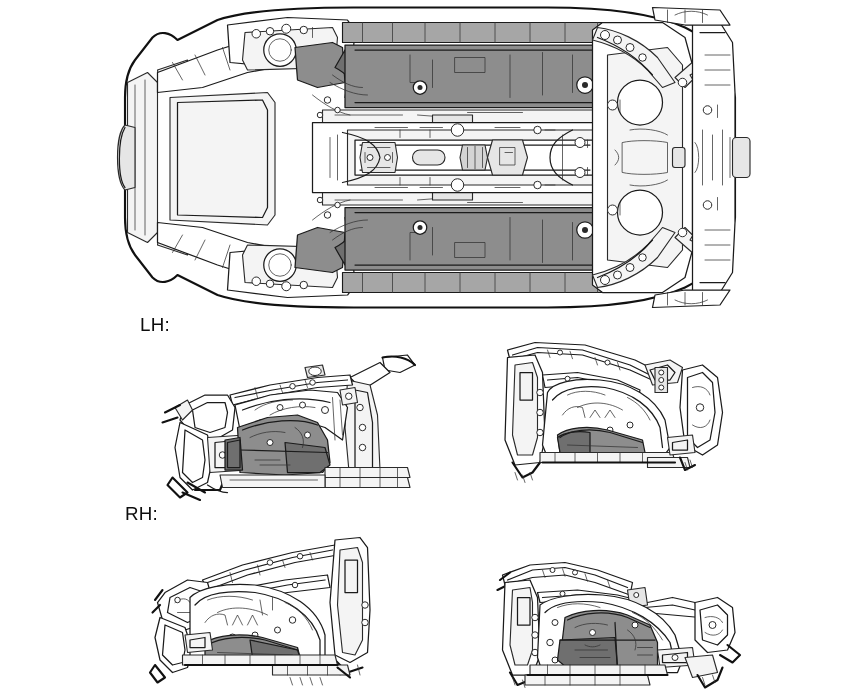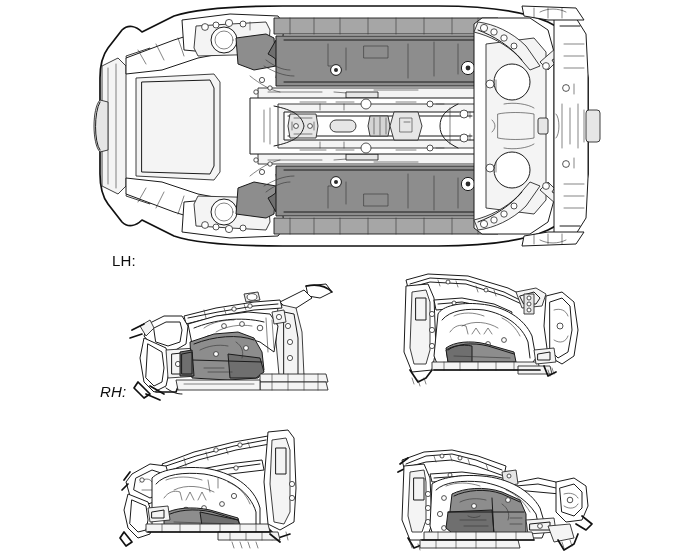--- a/index.html
+++ b/index.html
@@ -19,21 +19,21 @@
   .side-label{
     position:absolute;
     font-family:"Liberation Sans", sans-serif;
     font-size:15px;
     letter-spacing:.2px;
     color:#0d0d0d;
     white-space:nowrap;
     line-height:1;
   }
   #label-lh{left:112px;top:253px;}
-  #label-rh{left:100px;top:384px;font-style:italic;}
+  #label-rh{left:100px;top:404px;}
 
   
   svg{display:block;overflow:visible;}
   .ln{fill:none;stroke:#1b1b1b;stroke-width:1;stroke-linejoin:round;stroke-linecap:round;}
   .ln-t{fill:none;stroke:#333;stroke-width:.6;stroke-linejoin:round;stroke-linecap:round;}
   .ln-h{fill:none;stroke:#111;stroke-width:1.7;stroke-linejoin:round;stroke-linecap:round;}
   .pl{fill:#ffffff;stroke:#1b1b1b;stroke-width:1;stroke-linejoin:round;}
   .pl-l{fill:#f4f4f4;stroke:#2a2a2a;stroke-width:.9;stroke-linejoin:round;}
   .pl-m{fill:#e6e6e6;stroke:#2a2a2a;stroke-width:.9;stroke-linejoin:round;}
   .pl-g{fill:#d4d4d4;stroke:#2a2a2a;stroke-width:.9;stroke-linejoin:round;}

